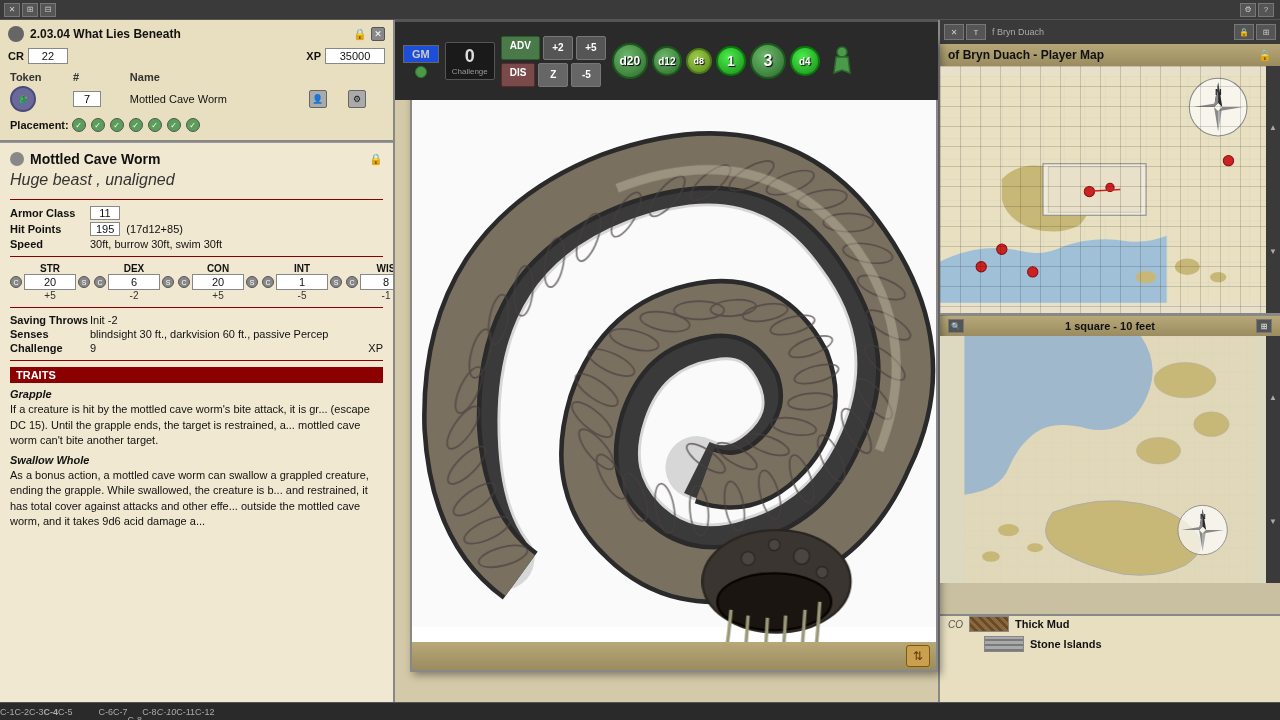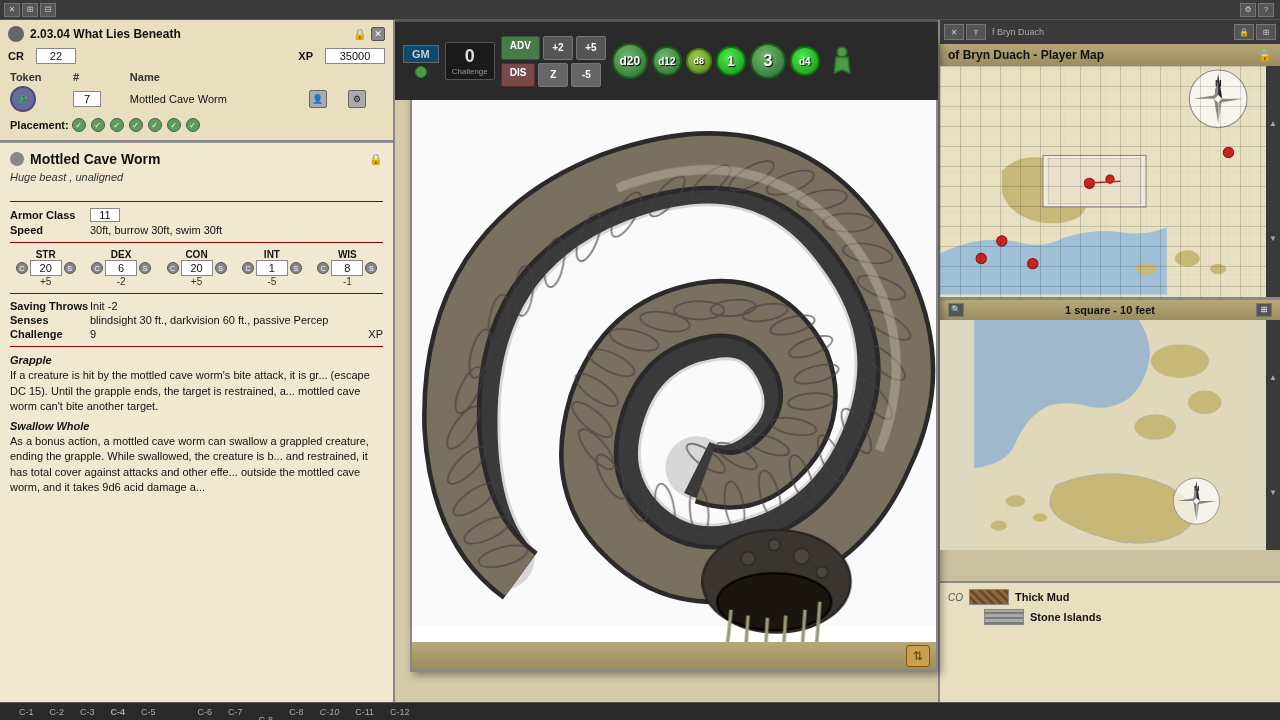--- a/index.html
+++ b/index.html
@@ -92,21 +92,21 @@
       cursor: pointer;
       font-size: 9px;
       color: #fff;
       display: flex; align-items: center; justify-content: center;
       border-radius: 2px;
     }
 
     #cr-xp-row {
       display: flex;
       align-items: center;
-      gap: 12px;
+      gap: 4px;
       margin-bottom: 6px;
     }
 
     .stat-label {
       font-weight: bold;
       font-size: 11px;
     }
 
     .stat-box {
       background: #fff;
@@ -185,22 +185,22 @@
     }
 
     #monster-name {
       font-size: 14px;
       font-weight: bold;
       color: #111;
     }
 
     #monster-type {
       font-style: italic;
-      font-size: 11px;
-      margin-bottom: 18px;
+      font-size: 16px;
+      margin-bottom: 10px;
       color: #333;
     }
 
     .stat-row {
       display: flex;
       align-items: baseline;
       margin-bottom: 2px;
     }
 
     .stat-name {
@@ -251,21 +251,21 @@
     .ability-score-row {
       display: flex;
       align-items: center;
       justify-content: center;
       gap: 2px;
     }
 
     .ability-score-box {
       background: #fff;
       border: 1px solid #888;
-      width: 32px;
+      width: 52px;
       text-align: center;
       font-size: 11px;
       padding: 1px 4px;
     }
 
     .ability-cc-btn {
       width: 12px; height: 12px;
       background: #888;
       border: 1px solid #555;
       border-radius: 50%;
@@ -540,22 +540,21 @@
       overflow: hidden;
     }
 
     
     #coord-bar {
       height: 18px;
       background: #2a2a2a;
       border-top: 1px solid #555;
       display: flex;
       align-items: center;
-      padding: 0 19px;
-      gap: 16px;
+      padding: 0 0;
       color: #aaa;
       font-size: 10px;
     }
 
     
     .token-circle {
       display: inline-block;
       width: 26px; height: 26px;
       border-radius: 50%;
       background: #6a6a9a;
@@ -595,23 +594,23 @@
       font-size: 8px;
       color: #ccc;
       display: flex;
       align-items: center; justify-content: center;
     }
 
     
     #map-legend {
       background: #e8dfc0;
       border-top: 2px solid #888;
-      padding: 6px 8px;
+      padding: 0 8px;
       flex-shrink: 0;
-      height: 121px;
+      height: 88px;
       margin-top: 31px;
     }
 
     .legend-item {
       display: flex;
       align-items: center;
       gap: 6px;
       margin-bottom: 4px;
       font-size: 11px;
     }
@@ -737,20 +736,25 @@
 
         <div id="monster-type">Huge beast , unaligned</div>
 
         <div class="divider"></div>
 
         <div class="stat-row">
           <span class="stat-name">Armor Class</span>
           <span class="inline-box">11</span>
         </div>
 
+        <div class="stat-row">
+          <span class="stat-name">Hit Points</span>
+          <span class="inline-box">195</span>
+          <span style="margin-left:6px;">(17d12+85)</span>
+        </div>
 
         <div class="stat-row">
           <span class="stat-name">Speed</span>
           <span class="stat-val">30ft, burrow 30ft, swim 30ft</span>
         </div>
 
         <div class="divider"></div>
 
         <div id="ability-scores">
 
@@ -819,20 +823,21 @@
 
         <div class="stat-row">
           <span class="stat-name">Challenge</span>
           <span class="stat-val">9</span>
           <span style="flex:1"></span>
           <span>XP</span>
         </div>
 
         <div class="divider"></div>
 
+        <div class="trait-header">TRAITS</div>
 
         <div class="trait-text">
           <span class="trait-name">Grapple</span><br>
           <span>If a creature is hit by the mottled cave worm's bite attack, it is gr... (escape DC 15). Until the grapple ends, the target is restrained, a... mottled cave worm can't bite another target.</span>
         </div>
 
         <div class="trait-text">
           <span class="trait-name">Swallow Whole</span><br>
           <span>As a bonus action, a mottled cave worm can swallow a grappled creature, ending the grapple. While swallowed, the creature is b... and restrained, it has total cover against attacks and other effe... outside the mottled cave worm, and it takes 9d6 acid damage a...</span>
         </div>
@@ -953,21 +958,21 @@
         </div>
 
         <div id="image-footer">
           <div class="footer-btn">⇅</div>
         </div>
       </div>
 
       <div id="bottom-panel">
 
         <div style="display:flex;flex-direction:column;align-items:center;gap:3px;">
-          <div class="gm-label" style="background:#0c4a6e;border:1px solid #666;padding:2px 8px;color:#ccc;font-size:11px;font-weight:bold;">GM</div>
+          <div class="gm-label" style="background:#1d4ed8;border:1px solid #666;padding:2px 8px;color:#ccc;font-size:11px;font-weight:bold;">GM</div>
           <div class="status-dot"></div>
         </div>
 
         <div class="modifier-box" style="display:flex;flex-direction:column;align-items:center;padding:3px 6px;cursor:pointer;">
           <div class="modifier-value" style="font-size:18px;font-weight:bold;color:#ddd;">0</div>
           <div style="font-size:8px;color:#999;">Challenge</div>
         </div>
 
         <div style="display:flex;flex-direction:column;gap:3px;">
           <div style="display:flex;gap:3px;">

